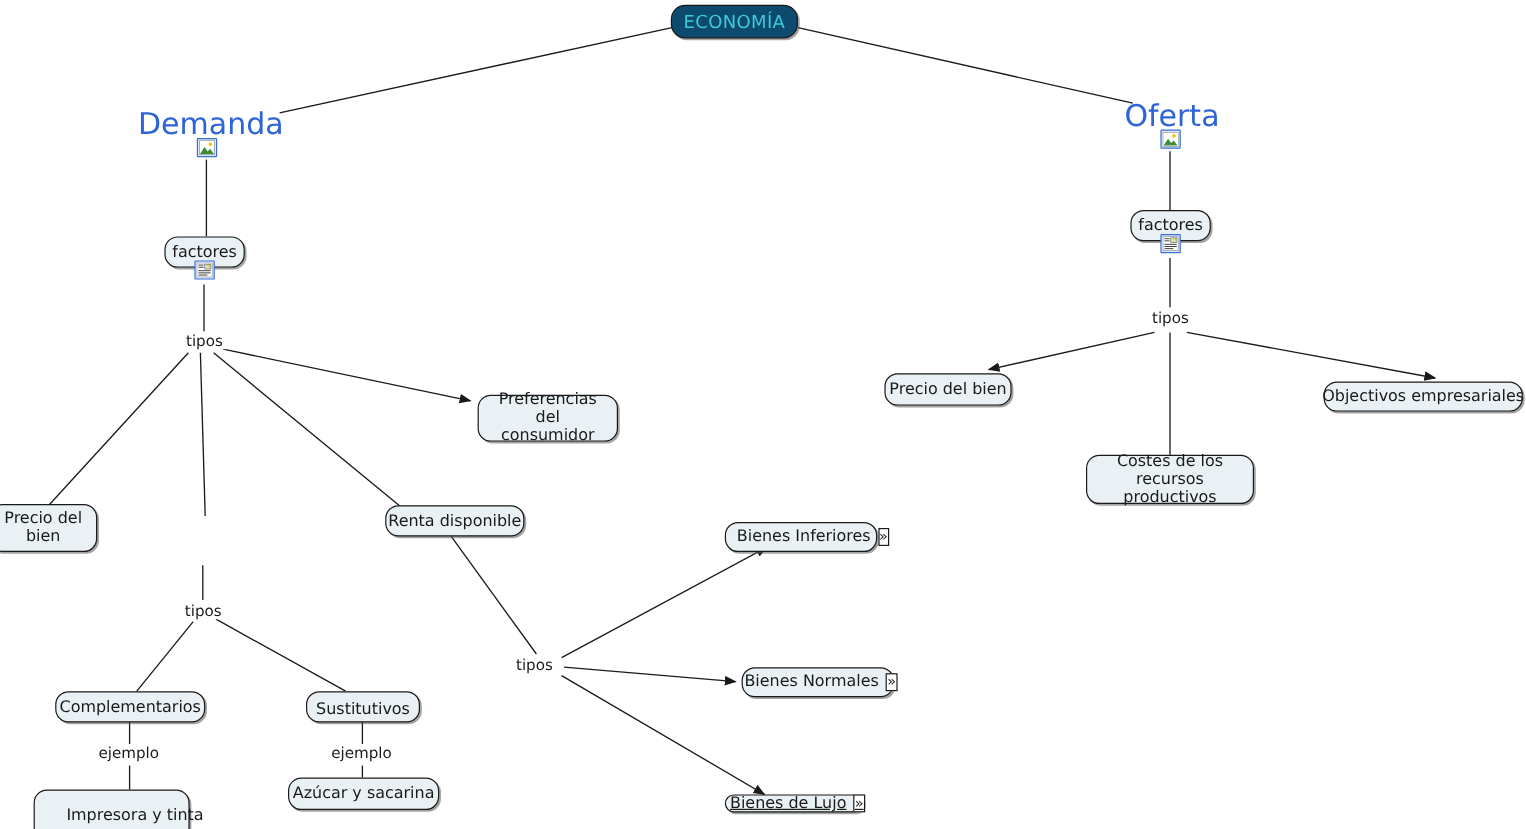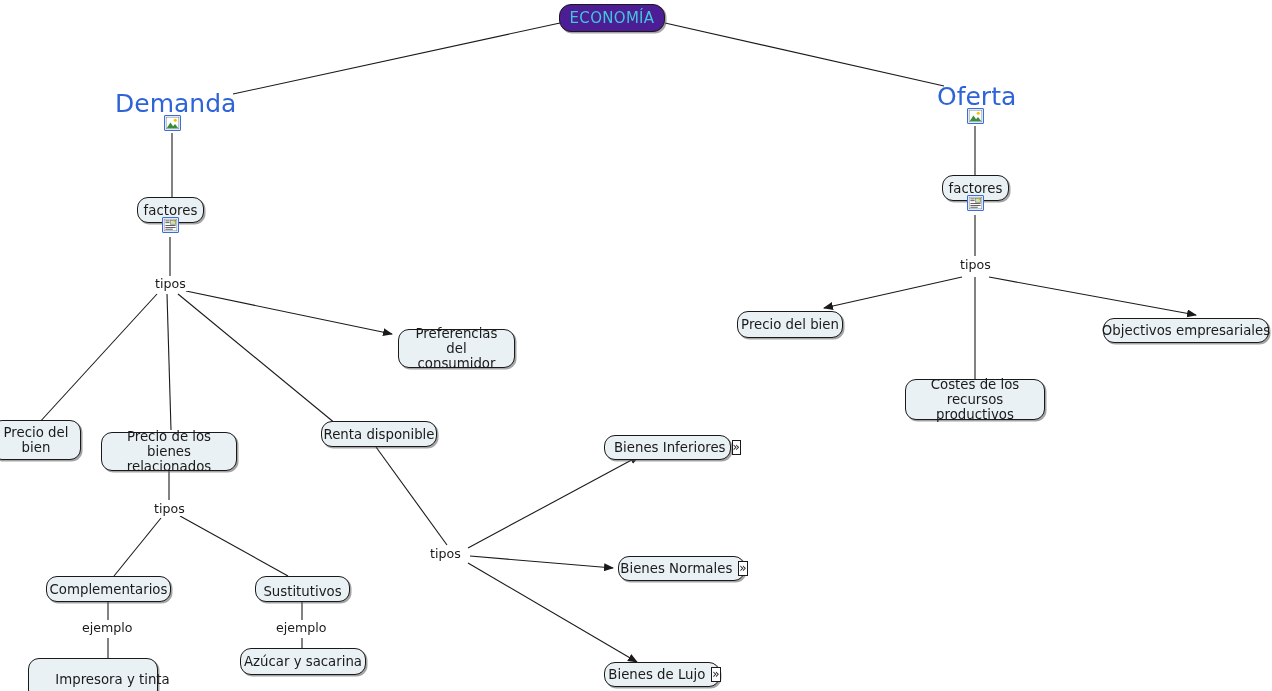--- a/index.html
+++ b/index.html
@@ -44,21 +44,21 @@
     align-items: center;
     justify-content: center;
     padding: 2px 9px;
     box-shadow: 1.5px 1.5px 0 rgba(90,90,90,0.55);
     white-space: nowrap;
   }
   .node.wrap { white-space: normal; }
 
   
   .node.root {
-    background: #4c1d95;
+    background: #0c4a6e;
     color: #3fc8d8;
     font-size: 15px;
     border-radius: 12px;
     letter-spacing: 0.3px;
     text-align: center;
   }
 
   
   .heading {
     position: absolute;
@@ -248,26 +248,20 @@
     </span>
   </div>
 
   <div class="node wrap" style="left:-9px; top:420px; width:90px; height:40px;">
     <span>
       <span>Precio del</span><br>
       <span>bien</span>
     </span>
   </div>
 
-  <div class="node wrap" style="left:101px; top:432px; width:136px; height:39px;">
-    <span>
-      <span>Precio de los</span><br>
-      <span>bienes relacionados</span>
-    </span>
-  </div>
 
   <div class="node" style="left:321px; top:421px; width:116px; height:26px;">
     <span class="label">Renta disponible</span>
   </div>
 
   <div class="node" style="left:46px; top:576px; width:125px; height:26px;">
     <span class="label">Complementarios</span>
   </div>
   <div class="node" style="left:255px; top:576px; width:95px; height:26px;align-items:flex-end;">
     <span class="label">Sustitutivos</span>
@@ -283,21 +277,21 @@
   <div class="node hasbadge" style="left:604px; top:435px; width:127px; height:25px;justify-content:space-between;">
     <span class="label">Bienes Inferiores</span>
     <span class="chev">»</span>
   </div>
 
   <div class="node hasbadge" style="left:618px; top:556px; width:127px; height:25px;">
     <span class="label">Bienes Normales</span>
     <span class="chev">»</span>
   </div>
 
-  <div class="node hasbadge" style="left:604px; top:662px; width:116px; height:25px;">
+  <div class="node hasbadge" style="left:604px; top:662px; width:116px; height:15px;text-decoration:underline;">
     <span class="label">Bienes de Lujo</span>
     <span class="chev">»</span>
   </div>
 
   <div class="node" style="left:737px; top:311px; width:106px; height:27px;">
     <span class="label">Precio del bien</span>
   </div>
 
   <div class="node wrap" style="left:905px; top:379px; width:140px; height:41px;">
     <span>

